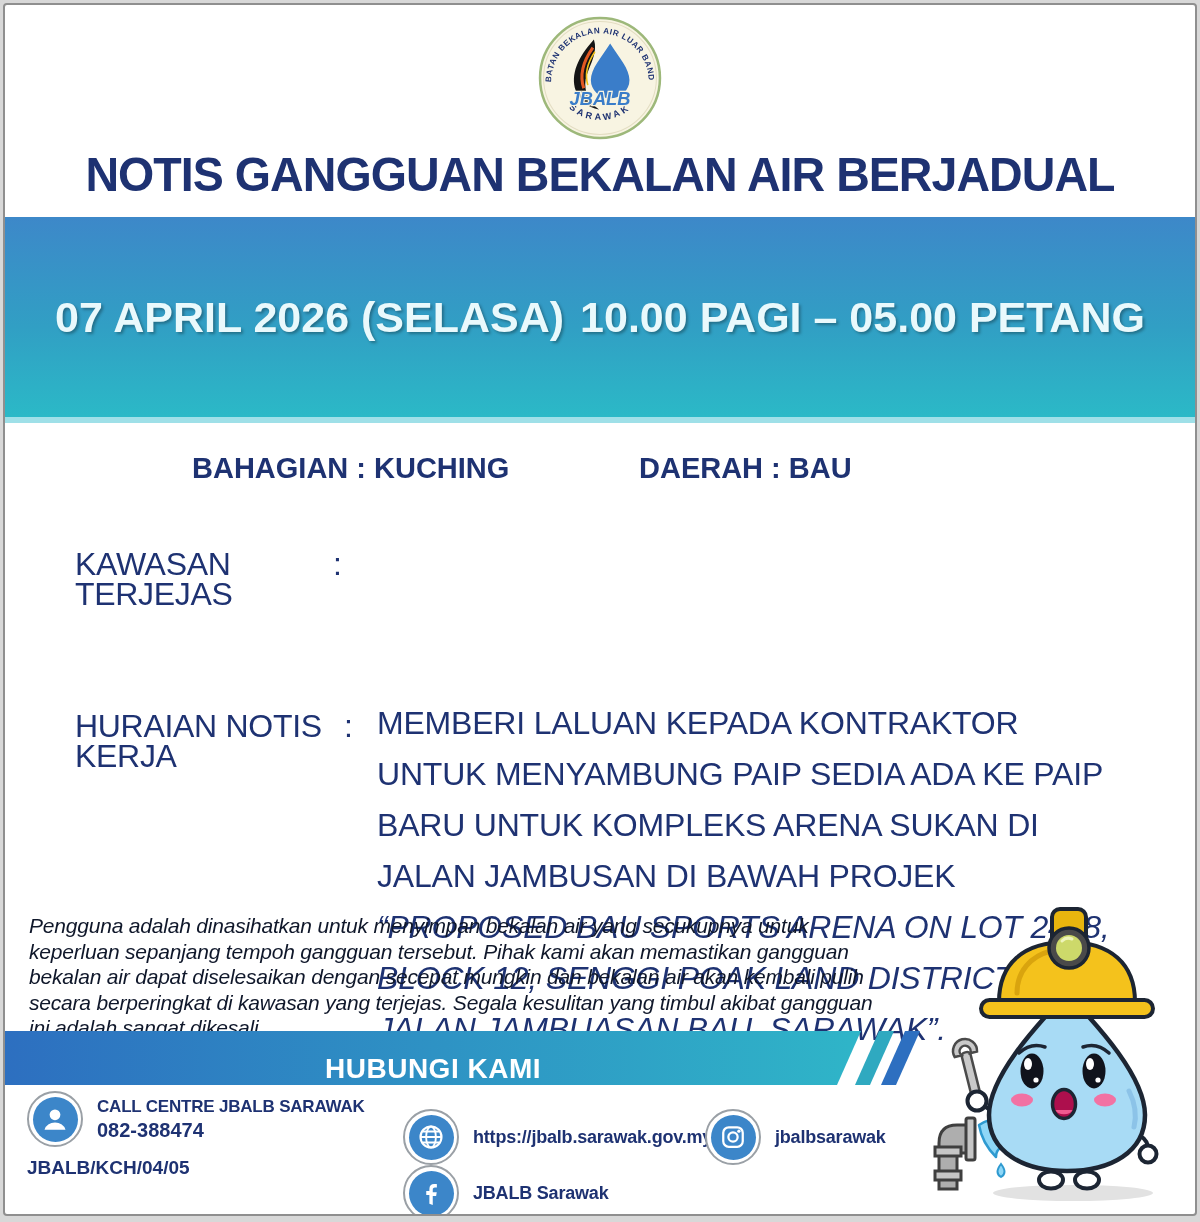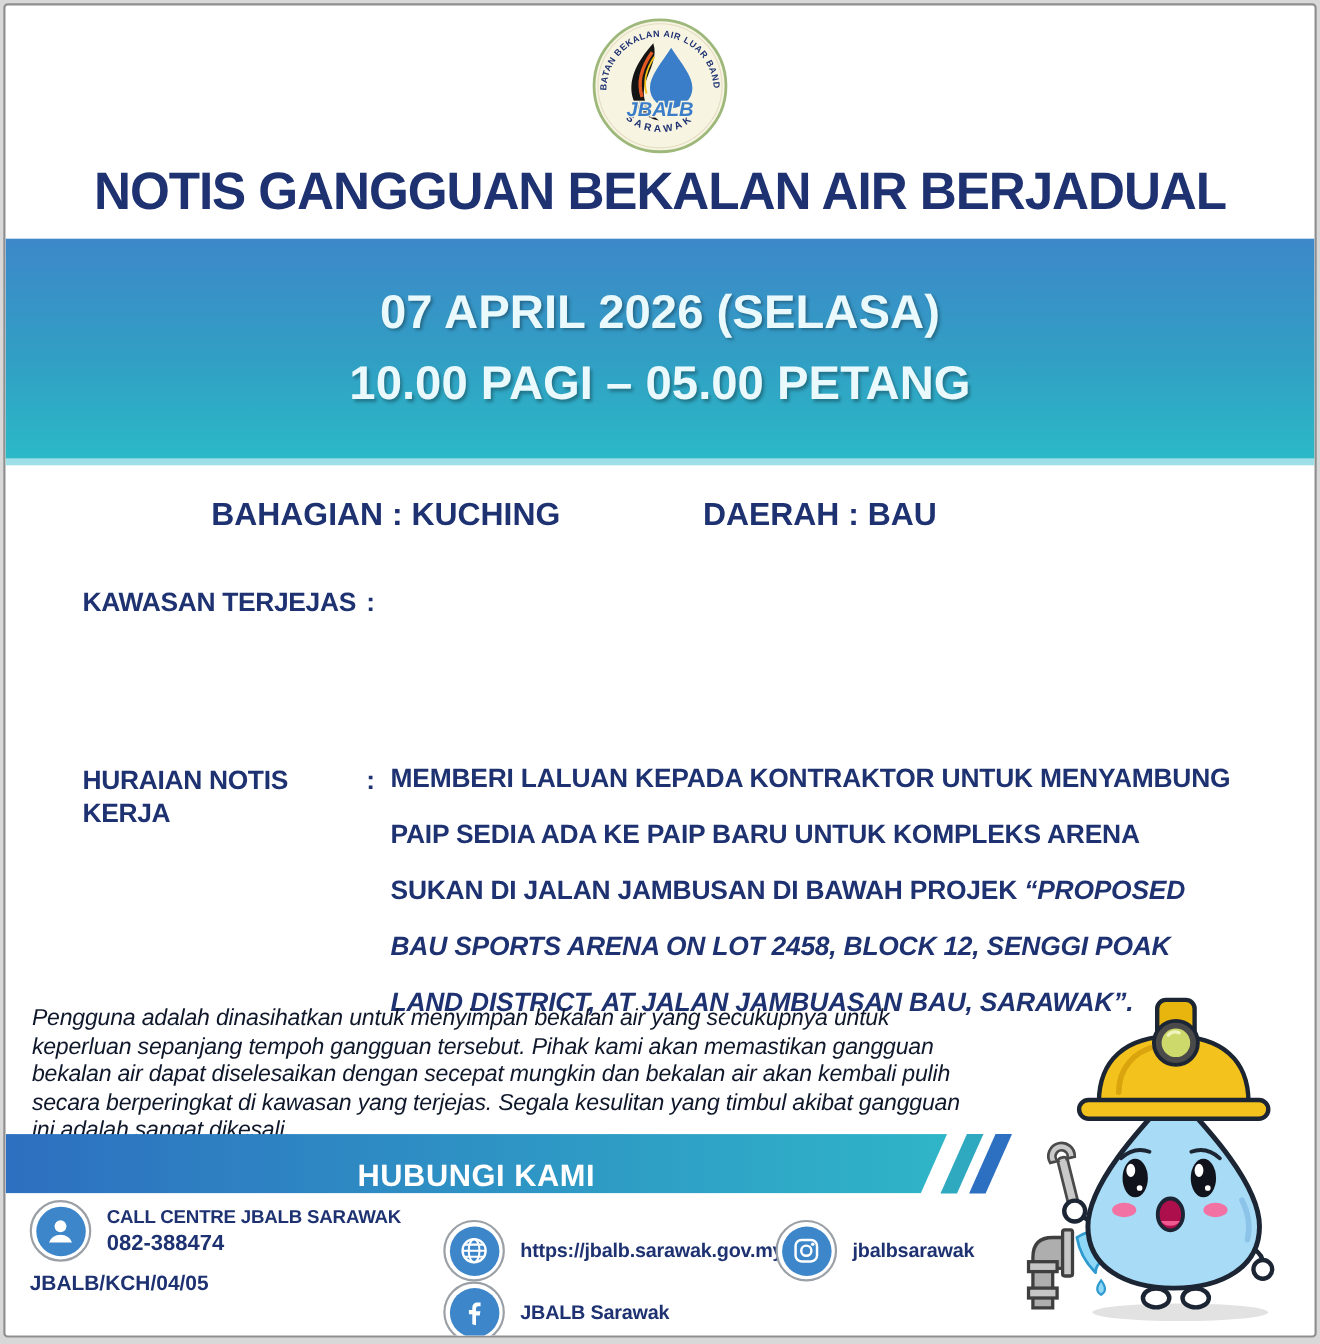--- a/index.html
+++ b/index.html
@@ -13,34 +13,34 @@
   .title {
     position:absolute; left:0; top:142px; width:100%; text-align:center;
     color:#1e3272; font-size:48px; font-weight:bold; letter-spacing:-1px;
     transform:scaleX(.97);
   }
   
   .band {
     position:absolute; left:0; top:212px; width:100%; height:206px;
     background:linear-gradient(180deg,#3d88c9 0%, #319fc4 55%, #2bb9c7 100%);
     border-bottom:6px solid #9fe0e8;
-    display:flex; flex-direction:column; align-items:center; justify-content:center; gap:16px;
+    display:flex; align-items:center; justify-content:center; gap:16px;
   }
   .band-line {
     color:#e9f9fc; font-size:43px; font-weight:bold; letter-spacing:0;
     text-shadow:2px 2px 3px rgba(0,0,0,.30);
   }
   
   .region-row { position:absolute; top:448px; left:0; width:100%; color:#1e3272; font-weight:bold; font-size:29px; }
   .bahagian { position:absolute; left:187px; }
   .daerah   { position:absolute; left:634px; }
   
-  .detail-row { position:absolute; left:70px; width:1050px; display:flex; color:#1e3272; font-weight:bold; font-size:24px; }
+  .detail-row { position:absolute; left:70px; width:1050px; display:flex; color:#1e3272; font-weight:normal; font-size:32px;margin-top:16px; }
   .row-kawasan { top:528px; }
-  .row-huraian { top:690px; }
+  .row-huraian { top:690px;gap:11px; }
   .detail-label { width:258px; flex-shrink:0; letter-spacing:-.3px; padding-top:0; }
   .detail-colon { width:22px; flex-shrink:0; }
   .detail-text  { flex:1; line-height:51px; margin-top:-13px; letter-spacing:-.2px; }
   .detail-label, .region-row, .detail-colon { line-height:30px; }
   .italic-part { font-style:italic; }
   
   .disclaimer {
     position:absolute; left:24px; top:908px; width:868px;
     color:#0f172a; font-style:italic; font-size:21px; line-height:25.5px; letter-spacing:-.2px;
   }

